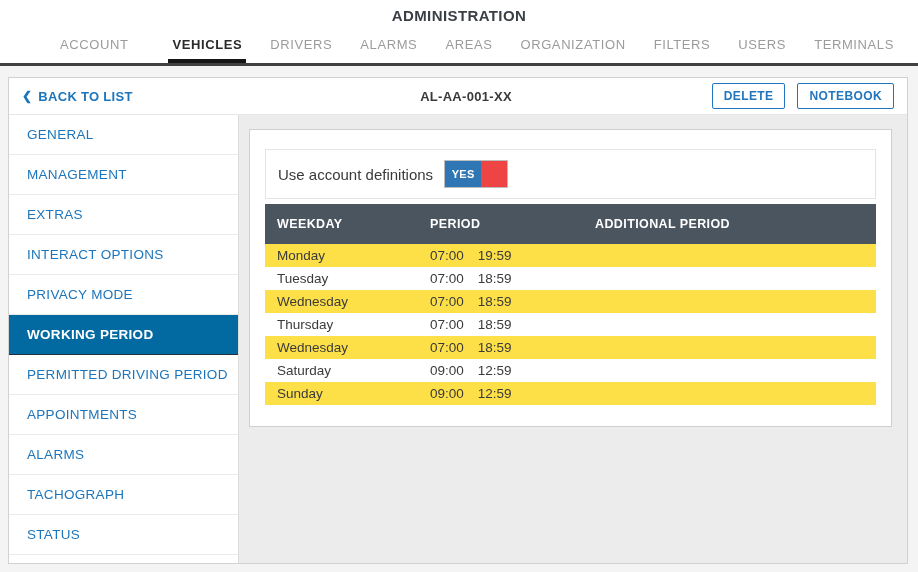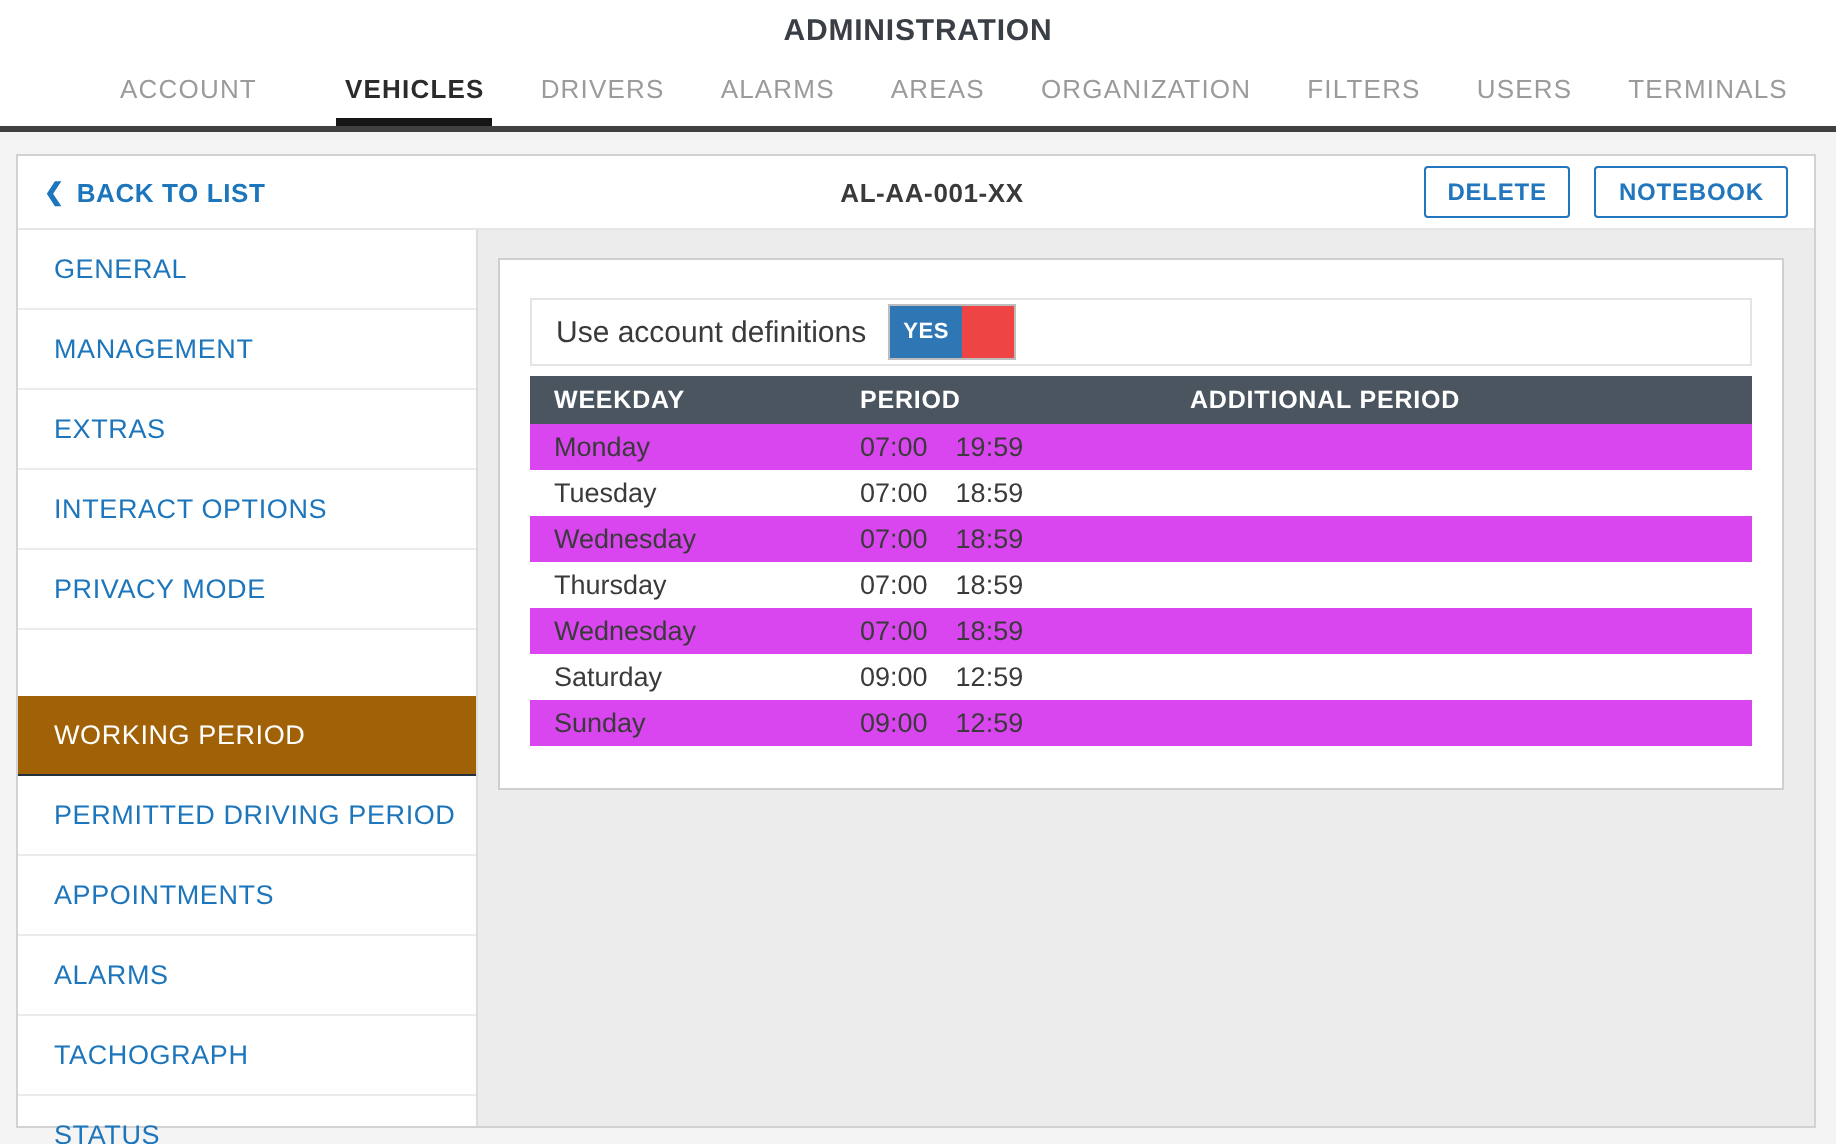--- a/index.html
+++ b/index.html
@@ -91,41 +91,40 @@
   .side-item {
     height: 40px;
     display: flex; align-items: center;
     padding-left: 18px;
     font-size: 13.5px; letter-spacing: 0.3px;
     color: #1d76bb;
     border-bottom: 1px solid #ebebeb;
     cursor: pointer;
   }
   .side-item.active {
-    background: #a16207;
+    background: #0369a1;
     color: #fff;
-    font-weight: normal;
+    font-weight: bold;
     border-bottom-color: #22303e;
-    margin-top: 33px;
   }
 
   
   .content {
     flex: 1;
     background: #ececec;
     padding: 14px 15px 0 10px;
   }
   .card {
     background: #fff;
     border: 1px solid #cfcfcf;
     padding: 19px 15px 21px;
   }
   .toggle-row {
     border: 1px solid #e4e4e4;
-    height: 34px;
+    height: 50px;
     display: flex; align-items: center;
     padding-left: 12px;
     margin-bottom: 5px;
     text-align: right;
   }
   .toggle-label { font-size: 15px; color: #3a3a3a; }
   .toggle {
     margin-left: 11px;
     width: 64px; height: 28px;
     border: 1px solid #bdbdbd;
@@ -140,31 +139,31 @@
     font-size: 11px; font-weight: bold; letter-spacing: 0.3px;
     display: flex; align-items: center; justify-content: center;
   }
 
   table.period-table { width: 100%; border-collapse: collapse; }
   .period-table th {
     background: #4a5560;
     color: #fff;
     font-size: 12.5px; font-weight: bold; letter-spacing: 0.4px;
     text-align: left;
-    height: 24px;
+    height: 40px;
     padding: 4px 12px;
     white-space: nowrap;
   }
   .period-table td {
     height: 23px;
     padding: 0 12px;
     font-size: 13.5px;
     color: #3a3a3a;
   }
-  .period-table tr.odd td { background: #d946ef; margin-top: 36px; }
+  .period-table tr.odd td { background: #fde047; margin-top: 36px; }
   .period-table tr.even td { background: #ffffff; }
   .col-weekday { width: 153px; }
   .col-period  { width: 165px; }
   .time-end { margin-left: 14px; }
 </style>
 </head>
 <body>
 
 <div class="app-header">
   <div class="title-bar">

